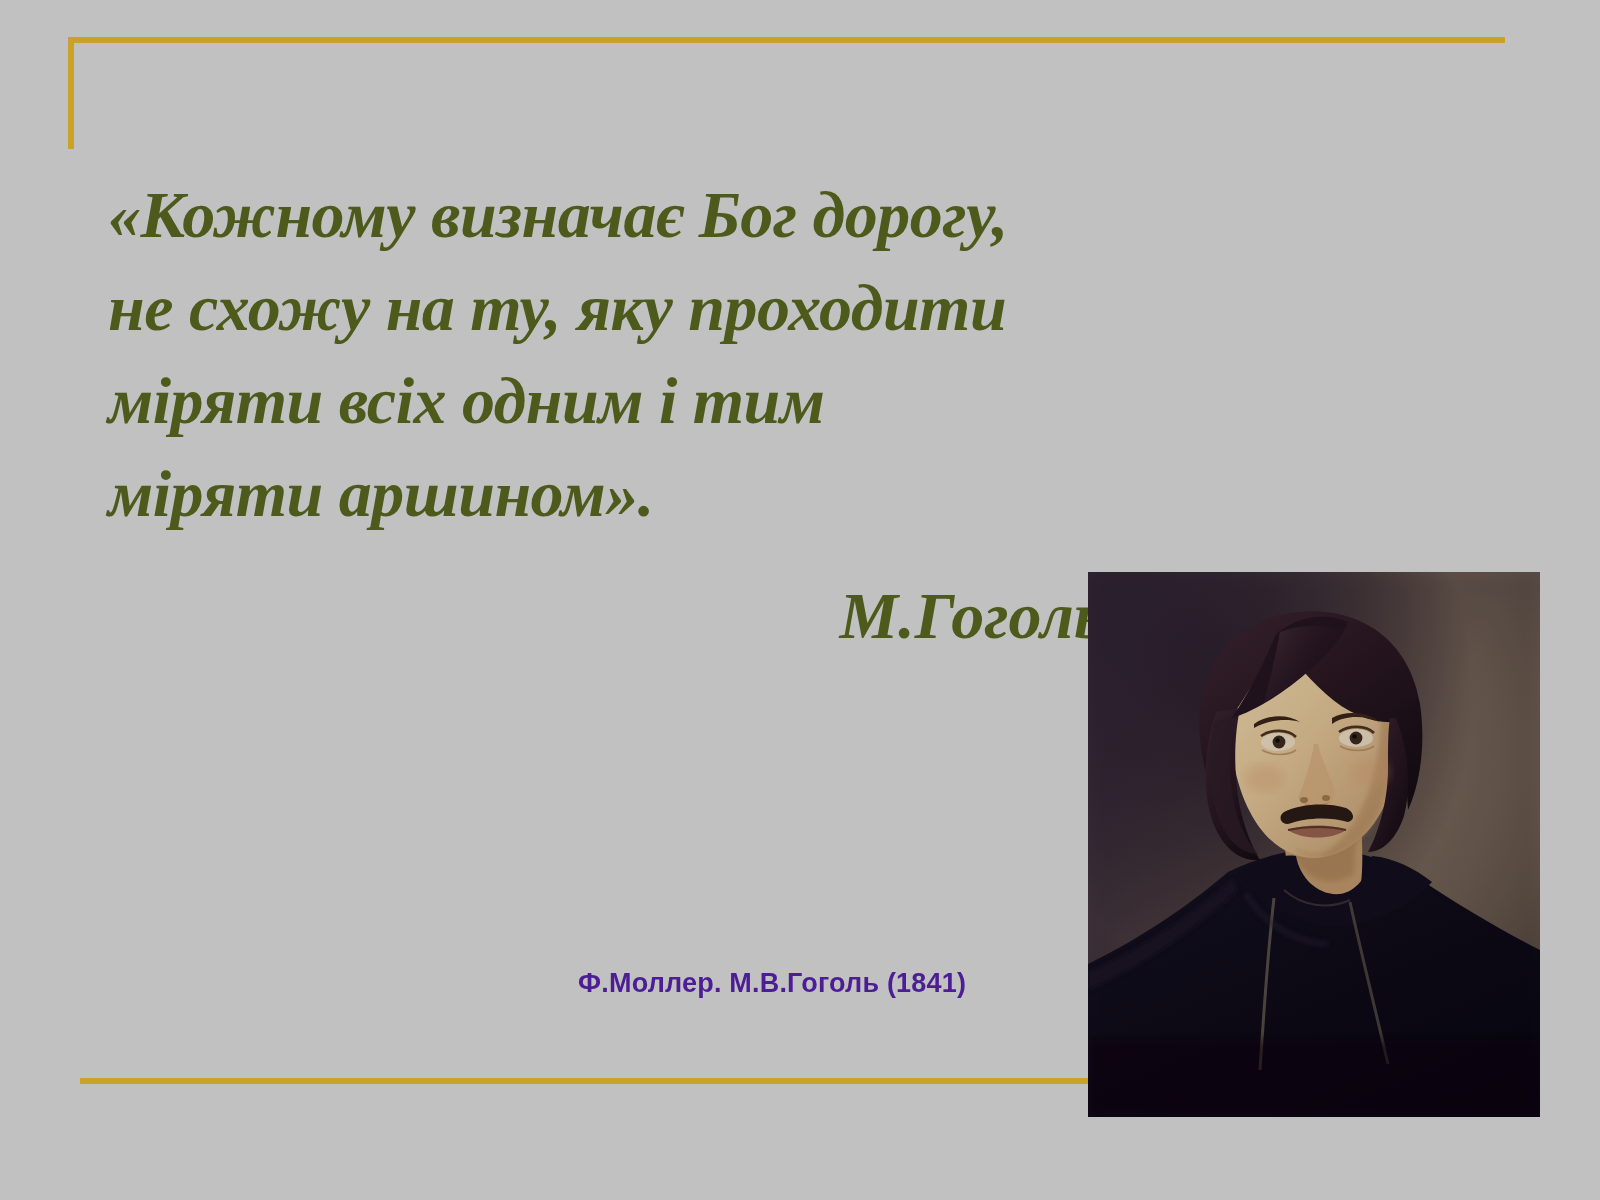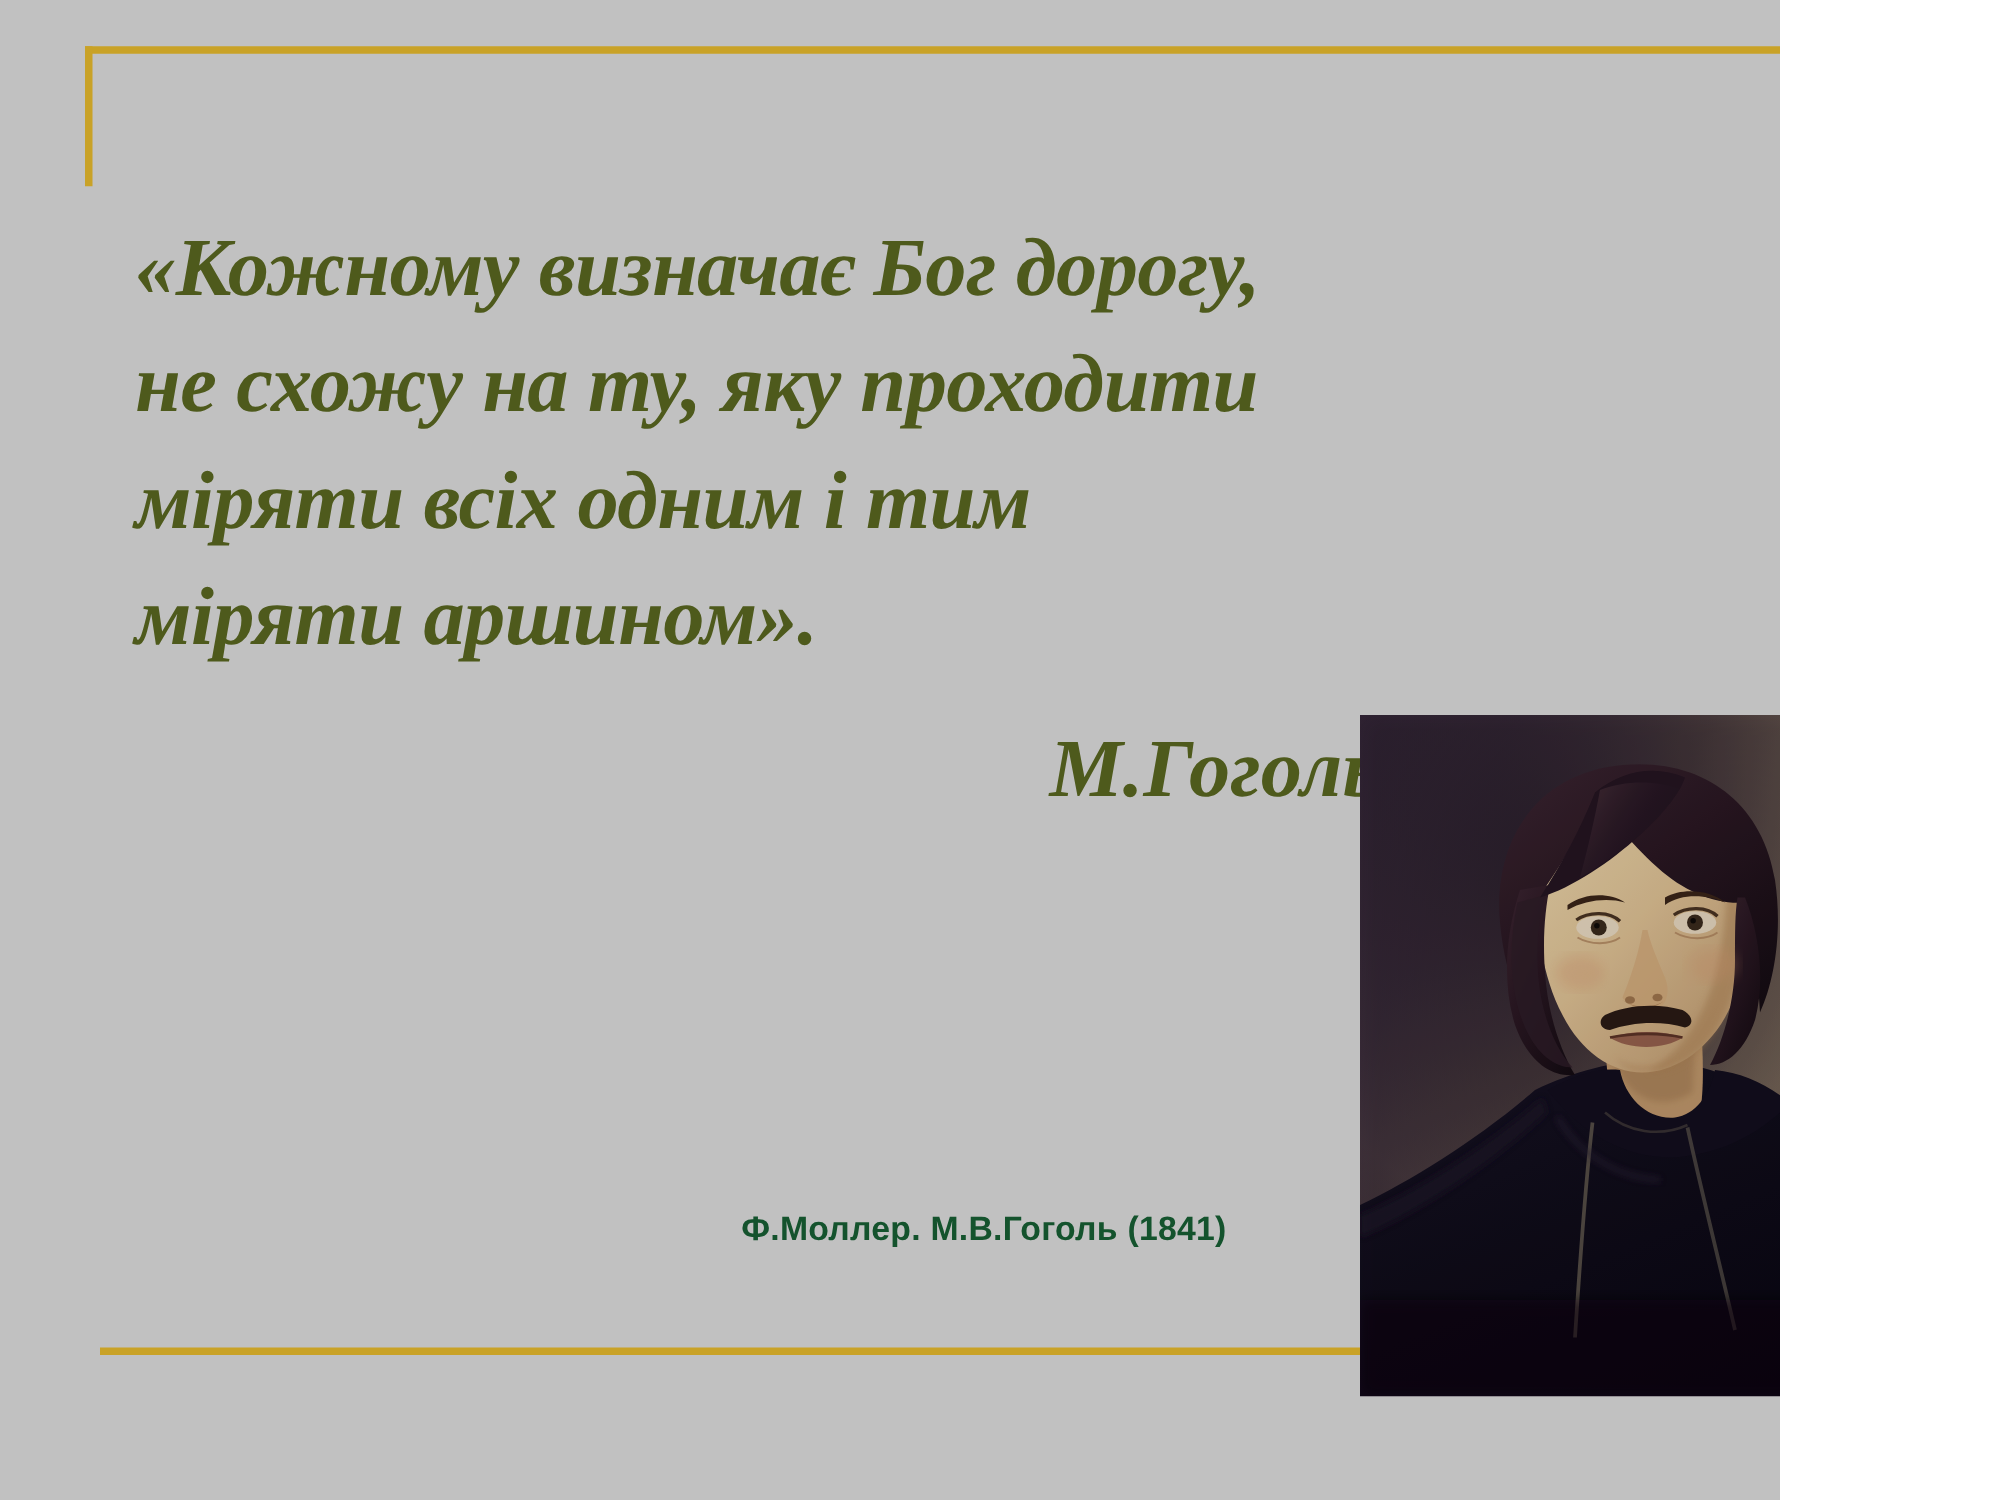--- a/index.html
+++ b/index.html
@@ -2,21 +2,21 @@
 <html><head>
 <meta charset="utf-8">
 <style>
   html, body {
     margin: 0;
     padding: 0;
     background: #ffffff;
   }
   #slide {
     position: relative;
-    width: 1424px;
+    width: 1600px;
     height: 1200px;
     background: #c1c1c1;
     overflow: hidden;
     font-family: "Liberation Sans", sans-serif;
   }
 
   
   .rule {
     position: absolute;
     background: #c9a227;
@@ -71,24 +71,23 @@
   }
 
   
   #painting-caption {
     position: absolute;
     left: 578px;
     top: 968px;
     font-family: "Liberation Sans", sans-serif;
     font-weight: 700;
     font-size: 27px;
-    color: #14532d;
+    color: #4c1d95;
     white-space: nowrap;
     letter-spacing: 0.2px;
-    margin-left: 15px;
   }
 
   
   #portrait {
     position: absolute;
     left: 1088px;
     top: 572px;
     width: 452px;
     height: 545px;
     overflow: hidden;

